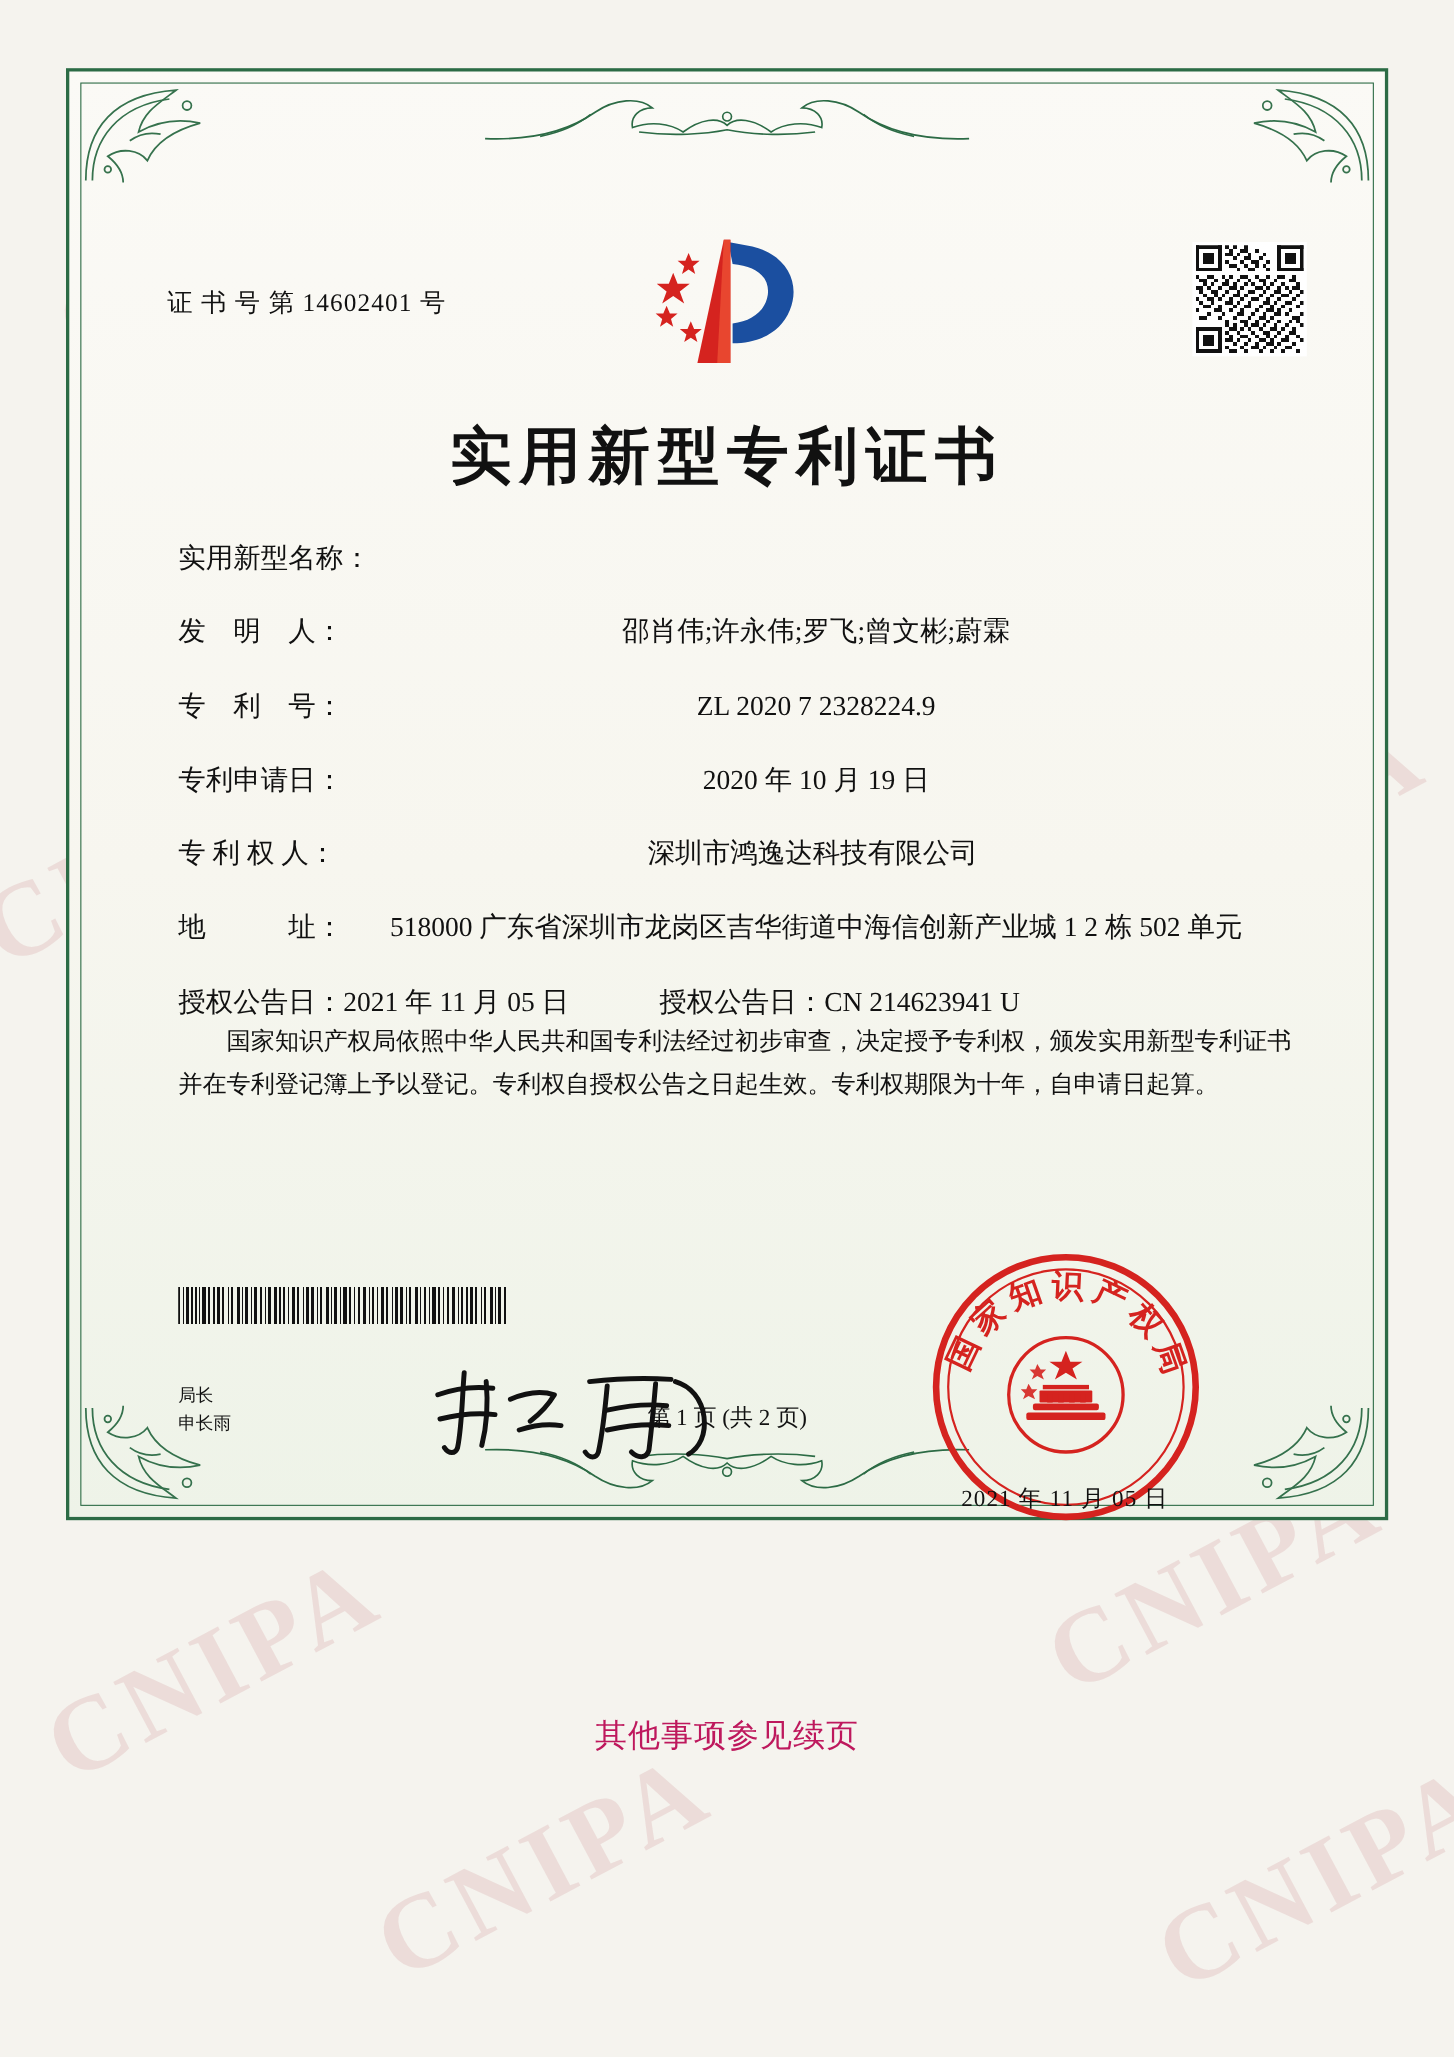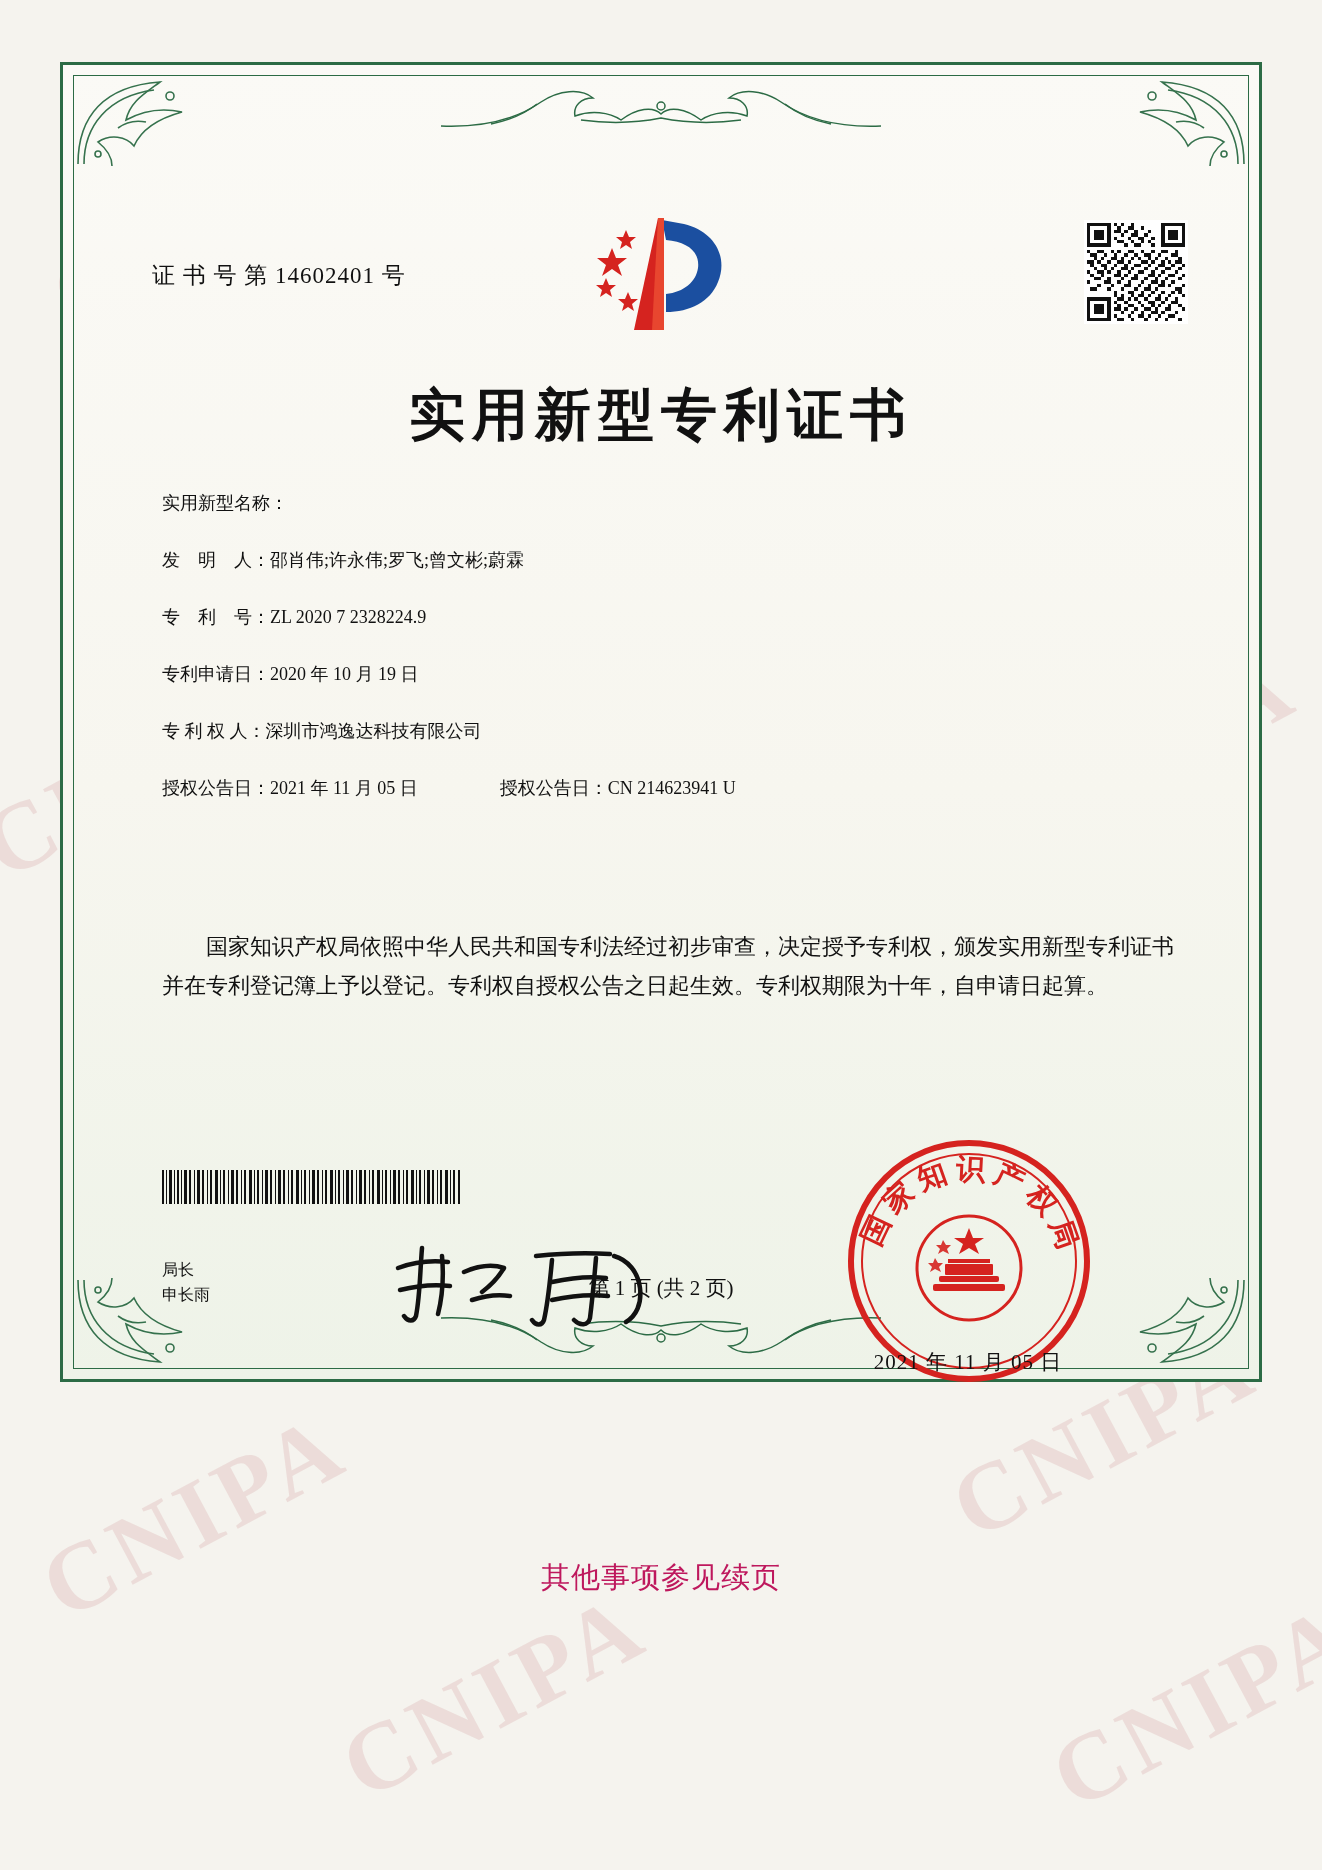--- a/index.html
+++ b/index.html
@@ -128,23 +128,24 @@
     letter-spacing: 7px;
     color: #111;
     font-family: "DejaVu Serif", "Liberation Serif", serif;
   }
 
   .fields {
     position: absolute;
     left: 66px;
     right: 54px;
     top: 400px;
-    font-size: 18px;
+    font-size: 25px;
     color: #111;
     line-height: 1.45;
+    text-align: center;
   }
   .frow {
     display: flex;
     align-items: flex-start;
     margin-bottom: 31px;
   }
   .flabel {
     flex: 0 0 auto;
     white-space: pre;
   }
@@ -559,20 +560,24 @@
         <span class="fvalue">ZL 2020 7 2328224.9</span>
       </div>
       <div class="frow">
         <span class="flabel">专利申请日：</span>
         <span class="fvalue">2020 年 10 月 19 日</span>
       </div>
       <div class="frow">
         <span class="flabel">专 利 权 人：</span>
         <span class="fvalue">深圳市鸿逸达科技有限公司</span>
       </div>
+      <div class="frow">
+        <span class="flabel">地　　　址：</span>
+        <span class="fvalue">518000 广东省深圳市龙岗区吉华街道中海信创新产业城 1 2 栋 502 单元</span>
+      </div>
       <div class="frow two">
         <span class="pub-date-label">授权公告日：</span>
         <span>2021 年 11 月 05 日</span>
         <span class="pub-no-block">授权公告日：</span>
         <span>CN 214623941 U</span>
       </div>
     </div>
 
     <div class="para p1">国家知识产权局依照中华人民共和国专利法经过初步审查，决定授予专利权，颁发实用新型专利证书并在专利登记簿上予以登记。专利权自授权公告之日起生效。专利权期限为十年，自申请日起算。</div>
 

